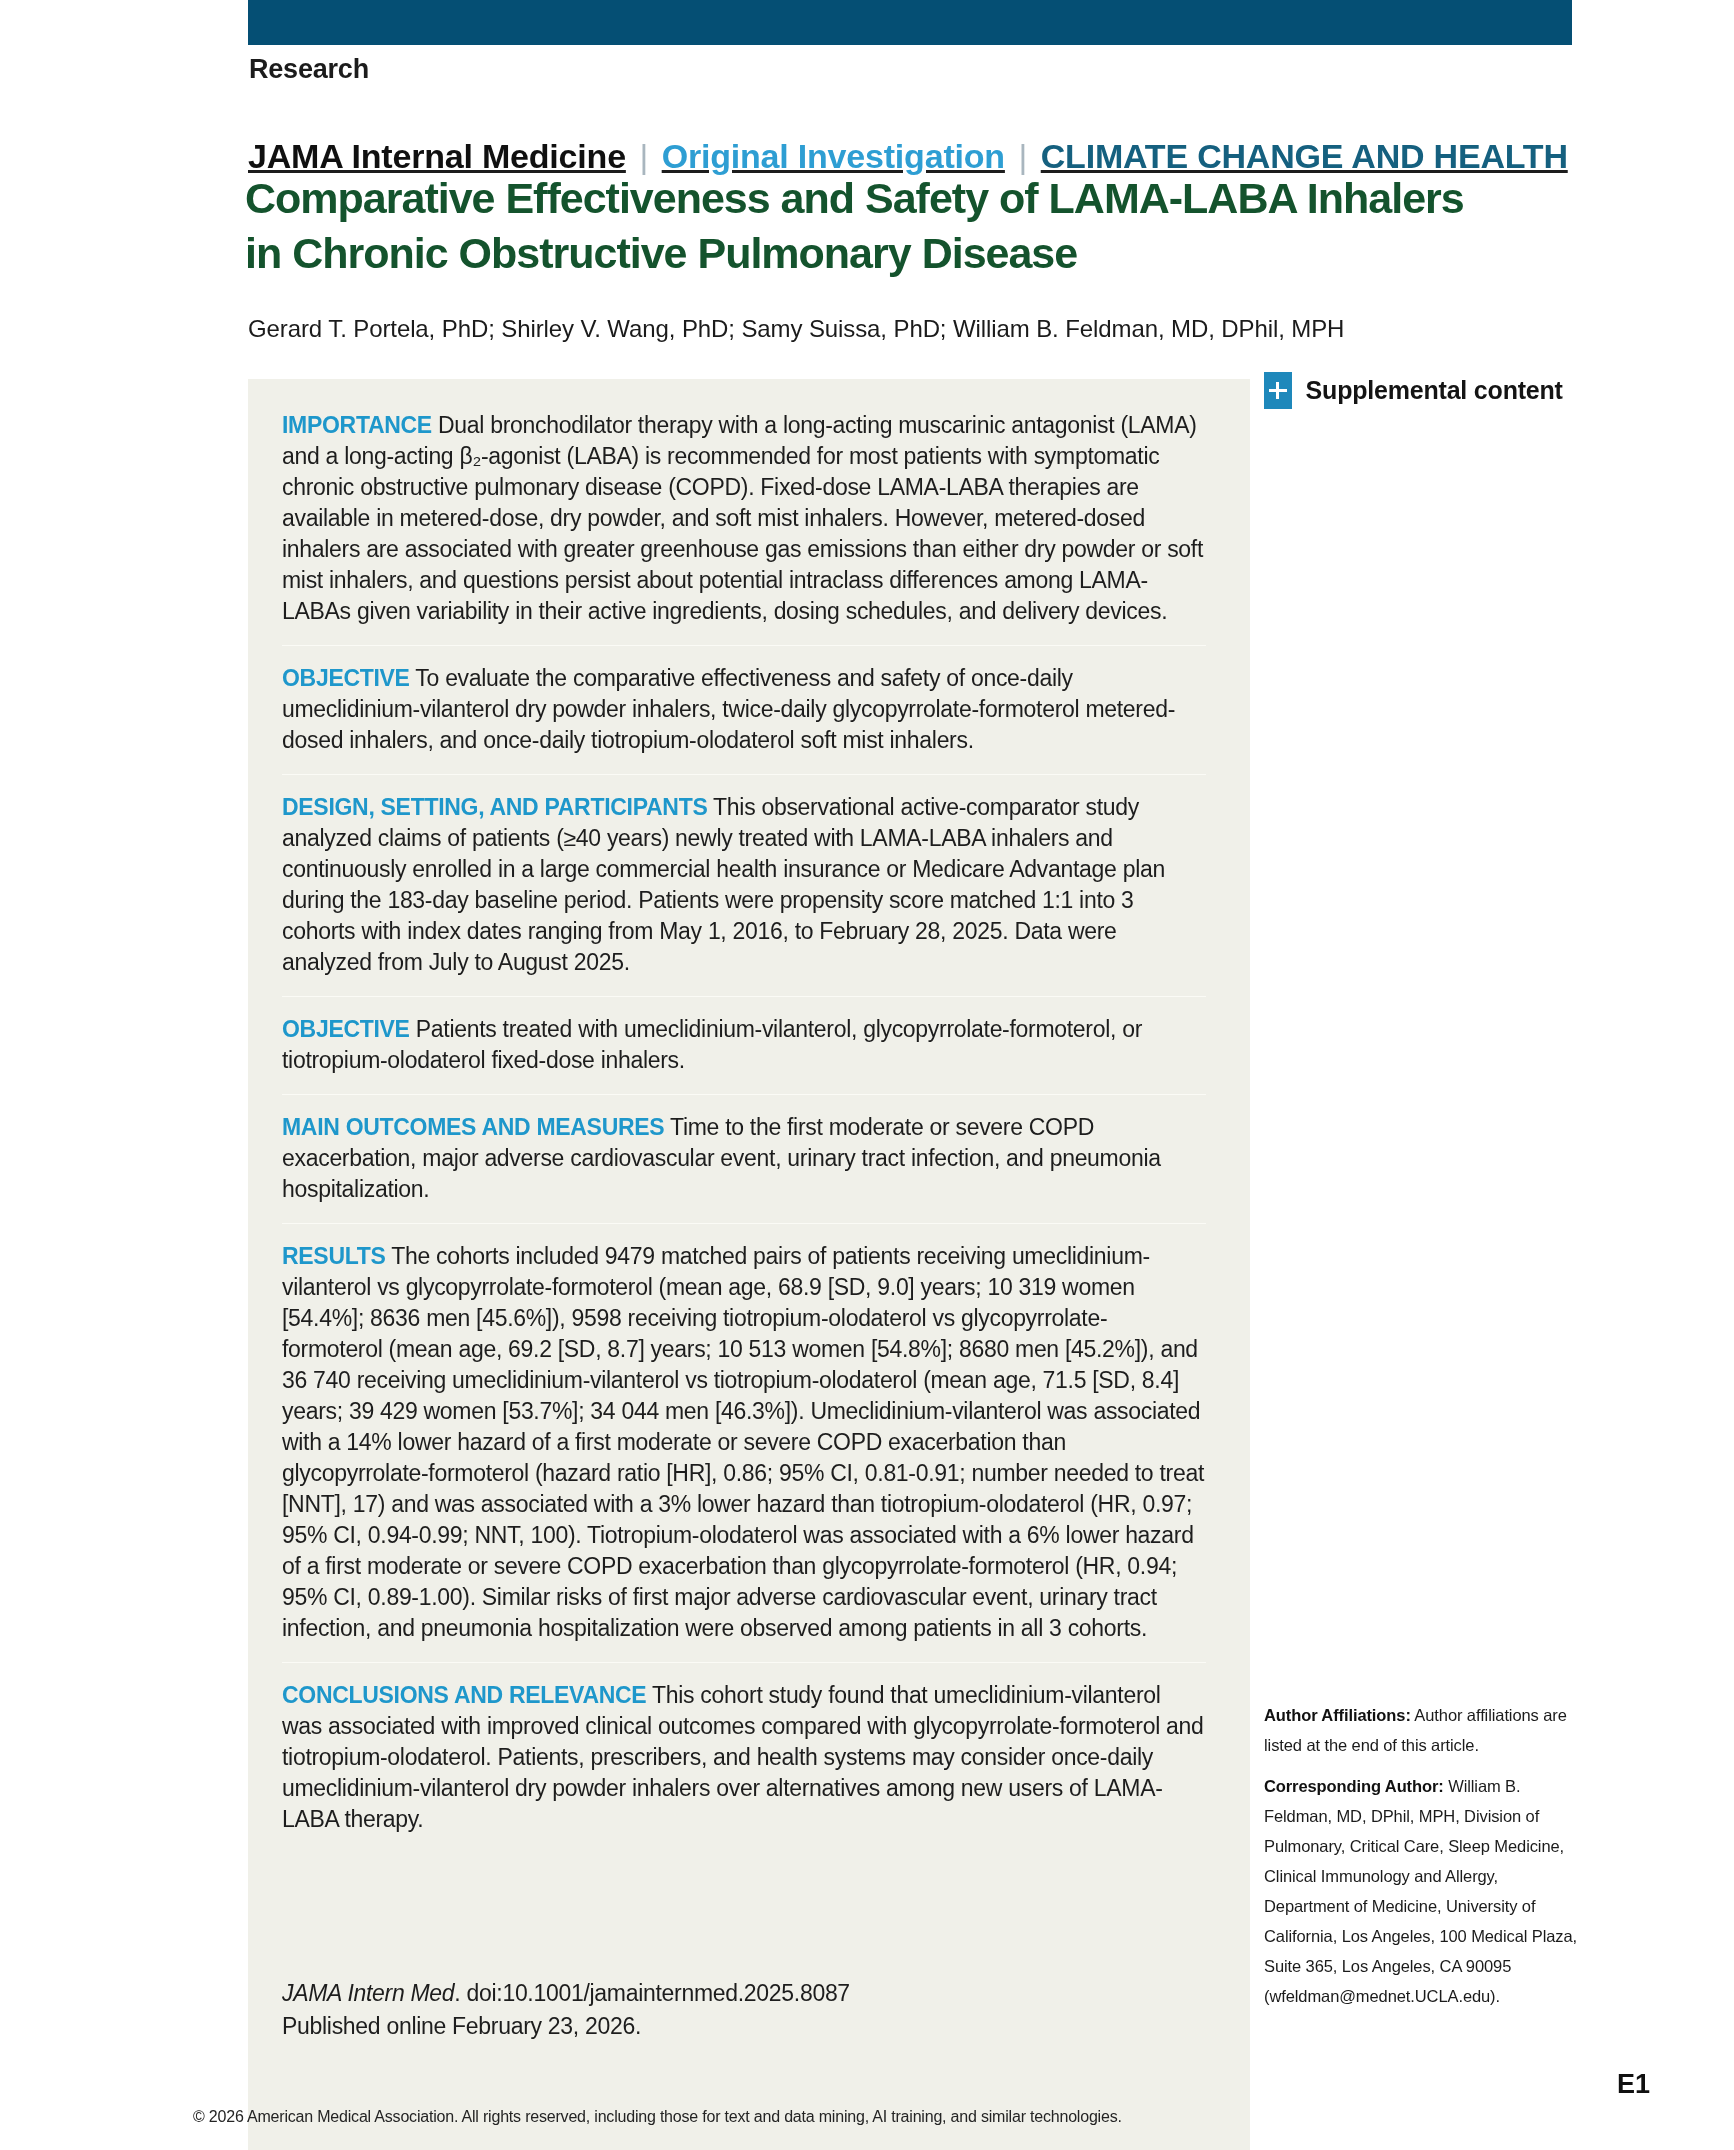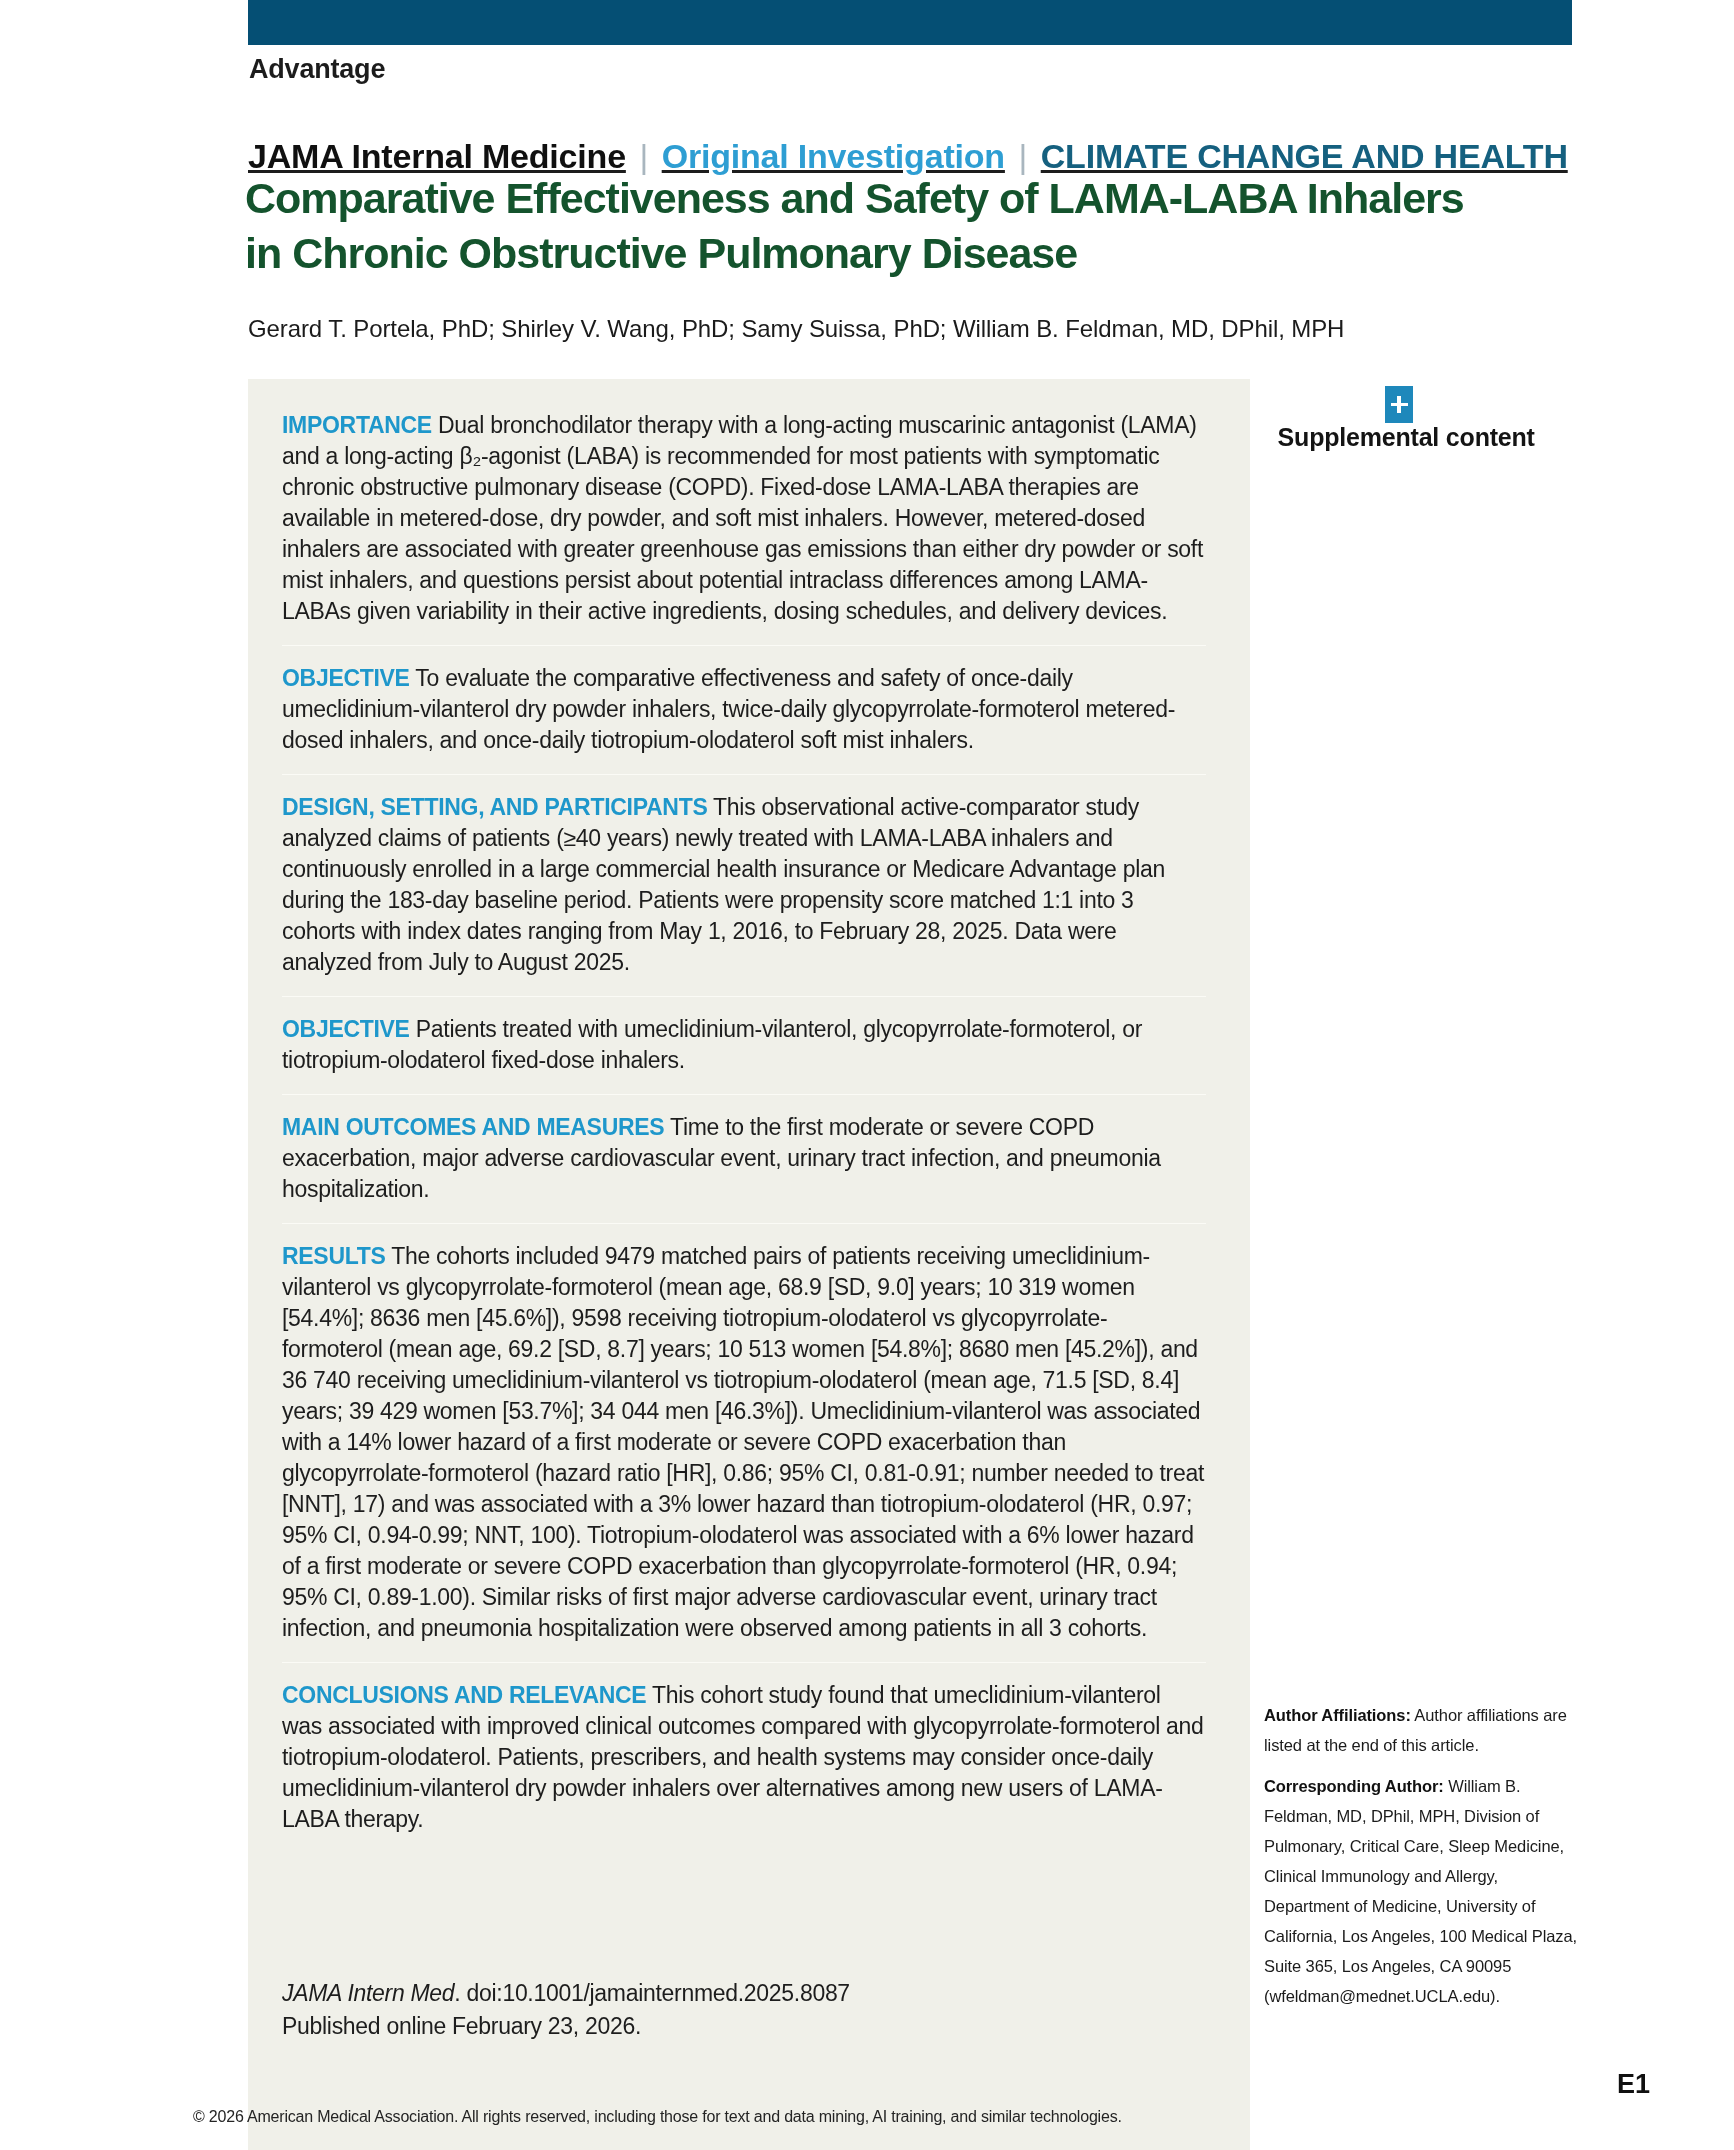--- a/index.html
+++ b/index.html
@@ -22,42 +22,42 @@
     position:absolute;left:248px;top:379px;width:1002px;height:1772px;
     background:#f0f0e9;box-sizing:border-box;padding:31px 44px 8px 34px;
   }
   .sec{margin:0;font-size:23px;line-height:31px;letter-spacing:-0.3px;color:#1d1d1d;}
   .lab{color:#1e97cb;font-weight:700;}
   .divider{border:none;border-top:1.9px solid #fbfbf6;margin:17.5px 0;}
   .citation{position:absolute;left:34px;top:1598px;font-size:23px;line-height:33px;letter-spacing:-0.3px;color:#1d1d1d;}
   .citation p{margin:0;}
   .citation em{font-style:italic;}
   
-  .supplemental{position:absolute;left:1264px;top:386px;display:flex;align-items:center;cursor:pointer;flex-direction:column;}
+  .supplemental{position:absolute;left:1264px;top:372px;display:flex;align-items:center;cursor:pointer;}
   .supp-icon{position:relative;width:28px;height:37px;background:#1e88bb;flex:0 0 auto;}
   .supp-icon .ph,.supp-icon .pv{position:absolute;background:#ffffff;}
   .supp-icon .ph{left:5.3px;top:17px;width:17.5px;height:3.4px;}
   .supp-icon .pv{left:12px;top:10.2px;width:3.4px;height:17px;}
   .supp-label{margin-left:13.6px;font-size:25px;font-weight:600;color:#141414;letter-spacing:-0.2px;white-space:nowrap;}
   .notes{position:absolute;left:1264px;top:1700px;width:316px;font-size:16.5px;line-height:30px;color:#1b1b1b;letter-spacing:-0.1px;}
   .notes p{margin:0;}
   .notes p + p{margin-top:10.7px;}
   .notes strong{font-weight:700;color:#111111;}
   
   .pagenum{position:absolute;right:84px;top:2069px;font-size:27px;font-weight:700;color:#101010;}
   .copyright{position:absolute;left:193px;top:2108px;font-size:16px;letter-spacing:-0.2px;color:#242424;white-space:nowrap;}
 </style>
 </head>
 <body>
 
 <div id="page">
 
   <div class="tealbar"></div>
 
-  <div class="research">Advantage</div>
+  <div class="research">Research</div>
 
   <div class="kicker">
     <span class="k-journal">JAMA Internal Medicine</span><span class="k-sep">|</span><span class="k-type">Original Investigation</span><span class="k-sep">|</span><span class="k-theme">CLIMATE CHANGE AND HEALTH</span>
   </div>
 
   <h1 class="title">
     <span>Comparative Effectiveness and Safety of LAMA-LABA Inhalers</span><br>
     <span>in Chronic Obstructive Pulmonary Disease</span>
   </h1>
 

